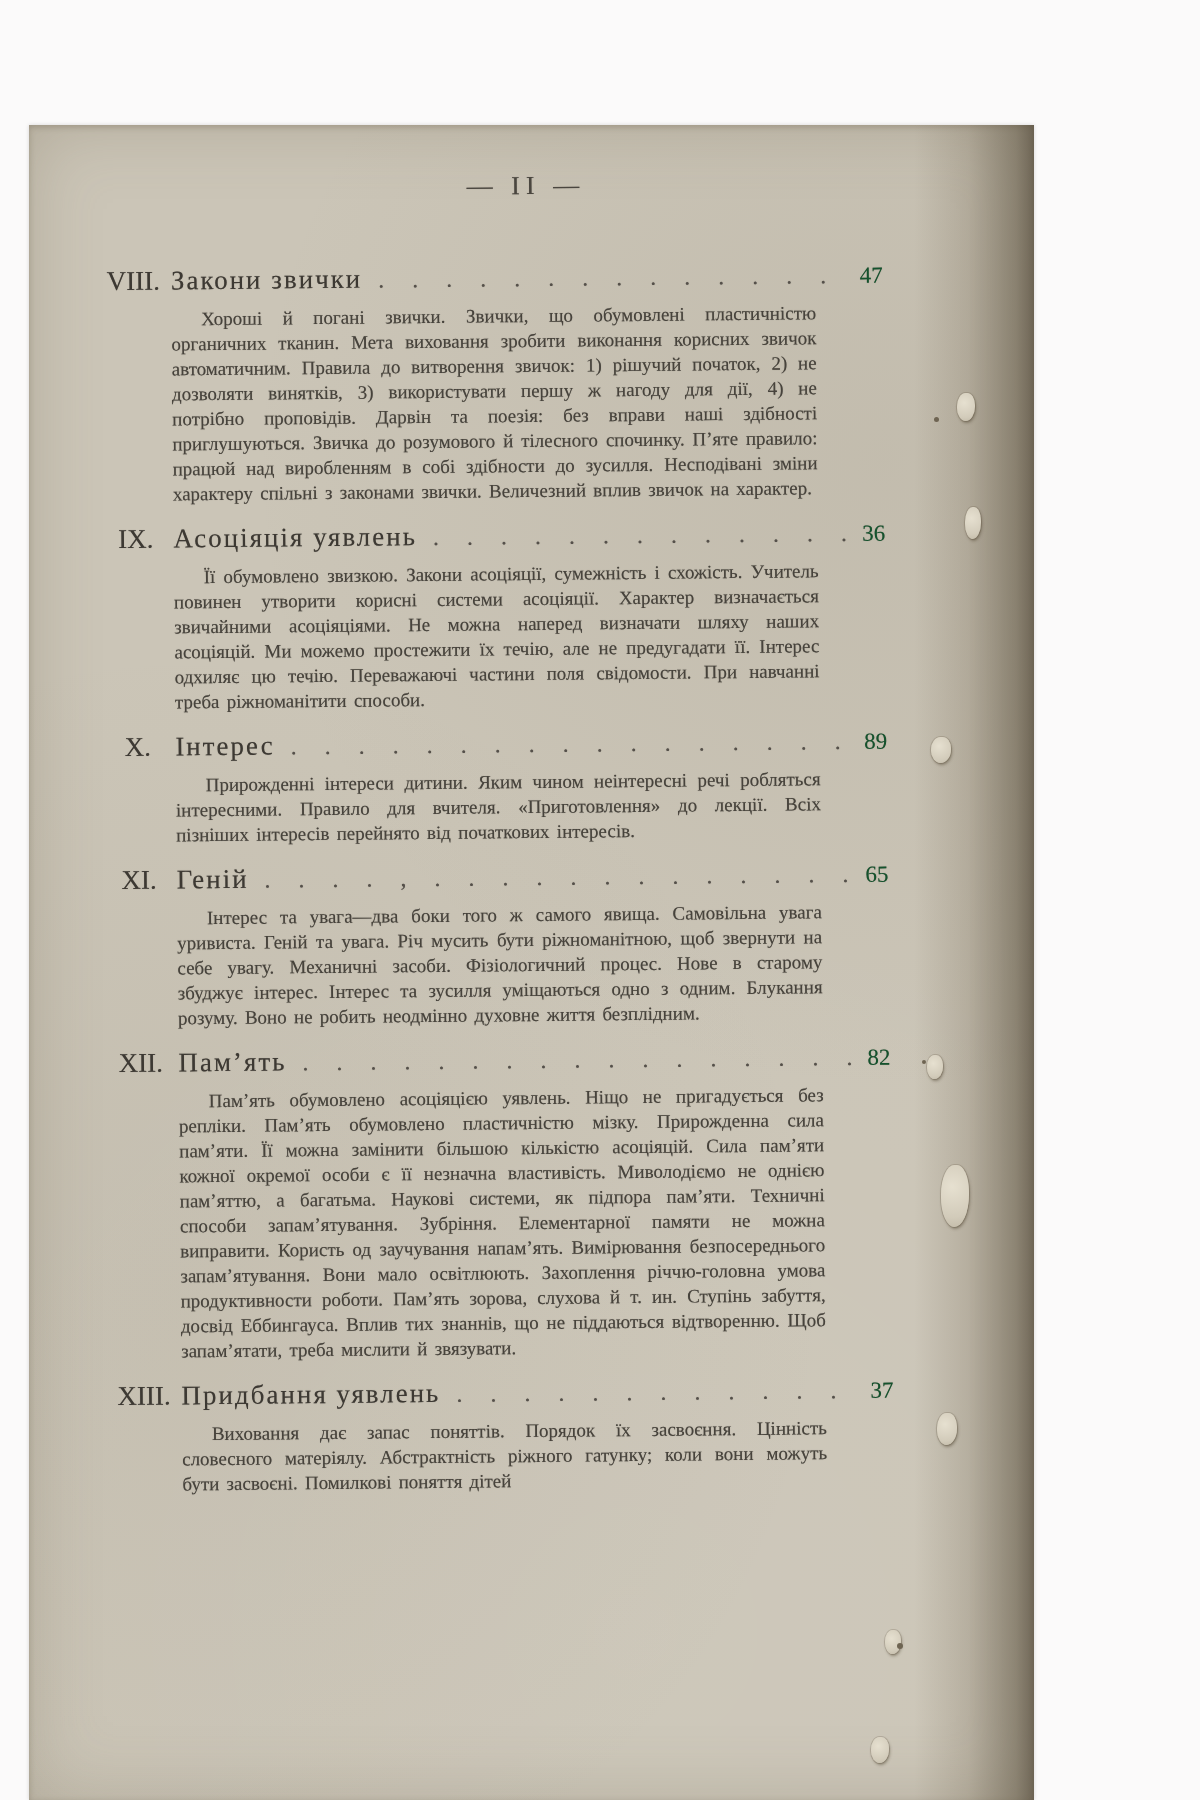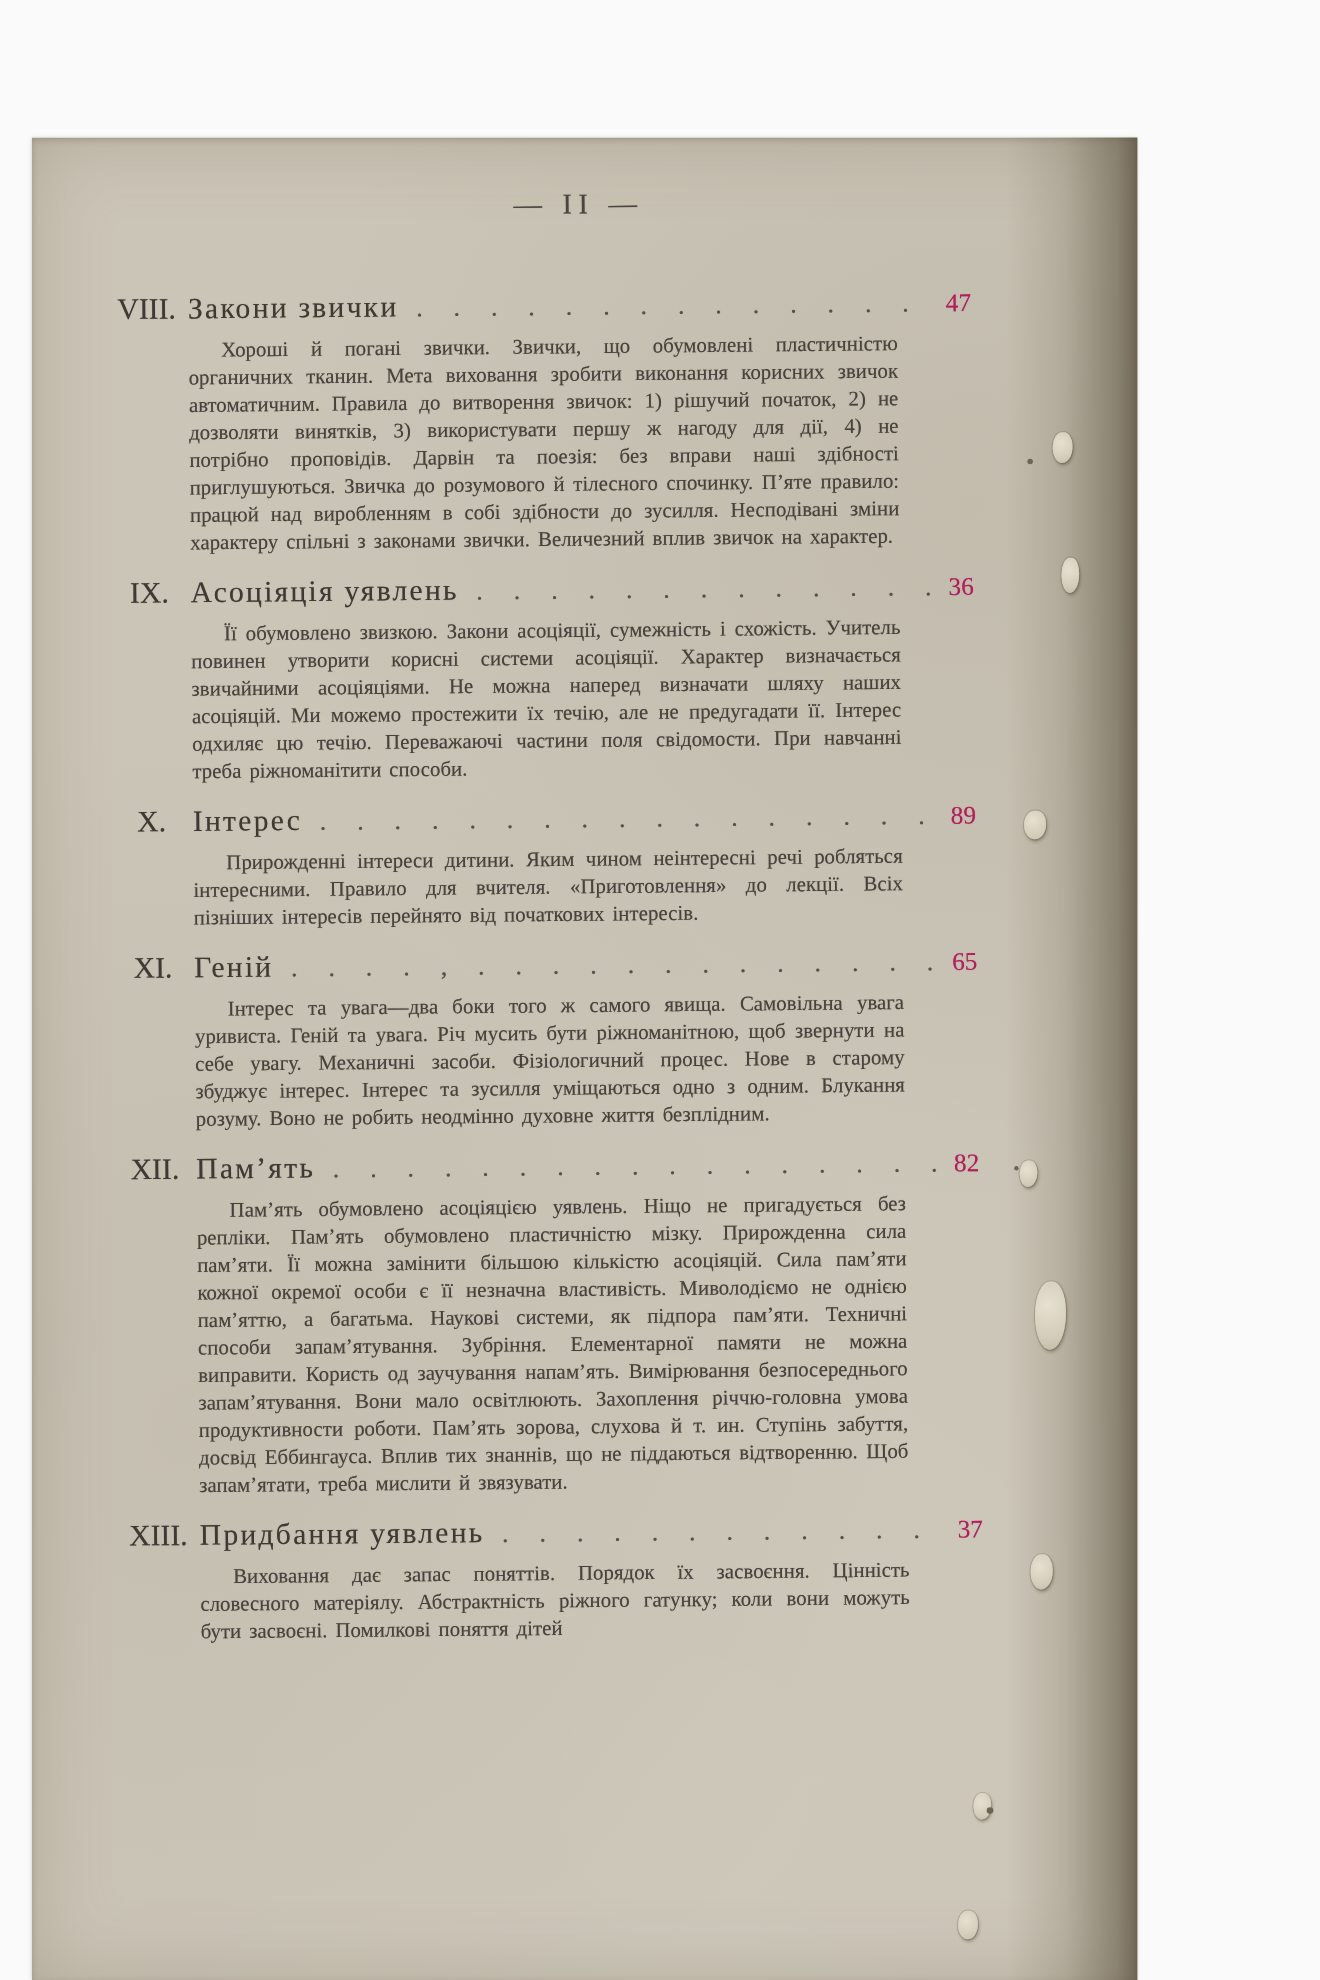--- a/index.html
+++ b/index.html
@@ -87,21 +87,21 @@
     white-space: nowrap;
     font-size: 24px;
     letter-spacing: 11px;
     color: #55504a;
     padding-left: 6px;
   }
   .pagenum {
     flex: 0 0 auto;
     font-size: 23px;
     padding-left: 14px;
-    color: #be185d;
+    color: #14532d;
   }
   .summary {
     width: 645px;
     margin: 8px 0 0 0;
     font-size: 19px;
     line-height: 25px;
     text-align: justify;
     text-indent: 30px;
     word-spacing: 2.5px;
     color: #47433c;

